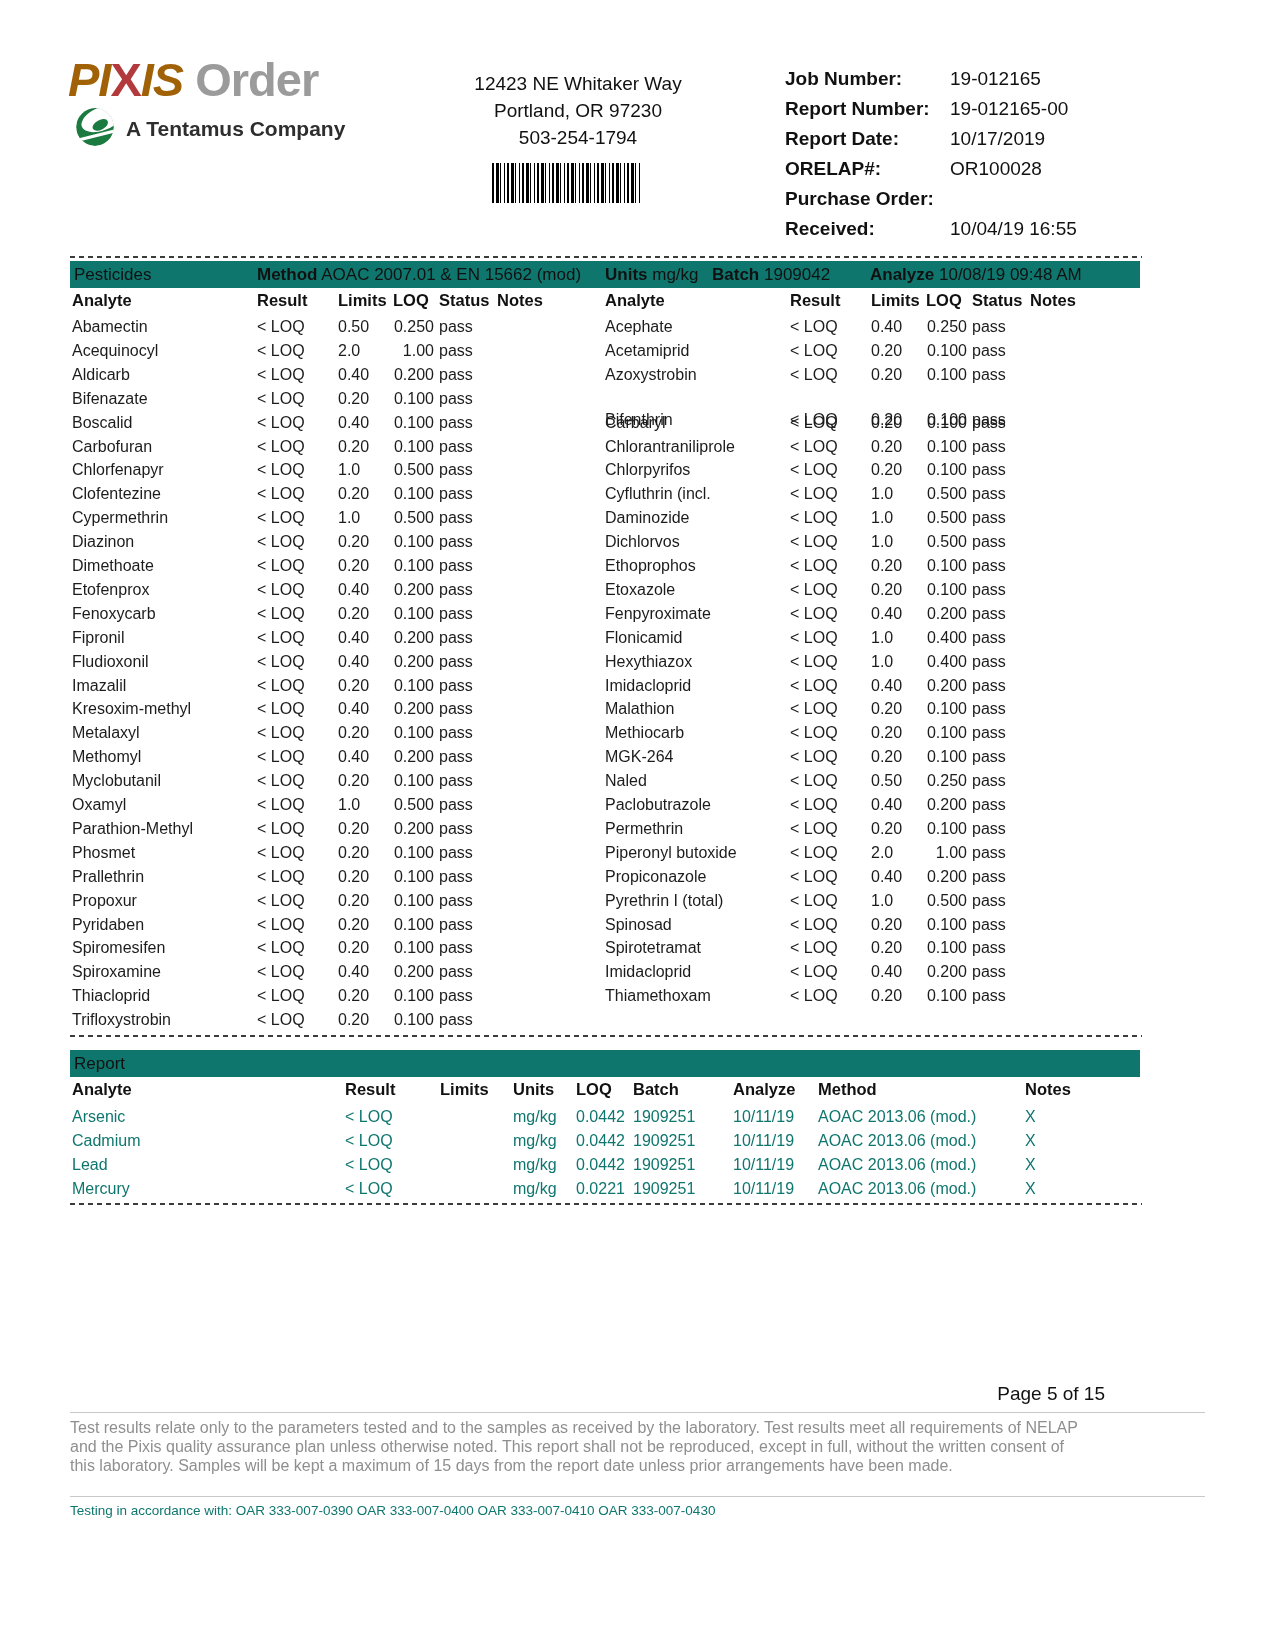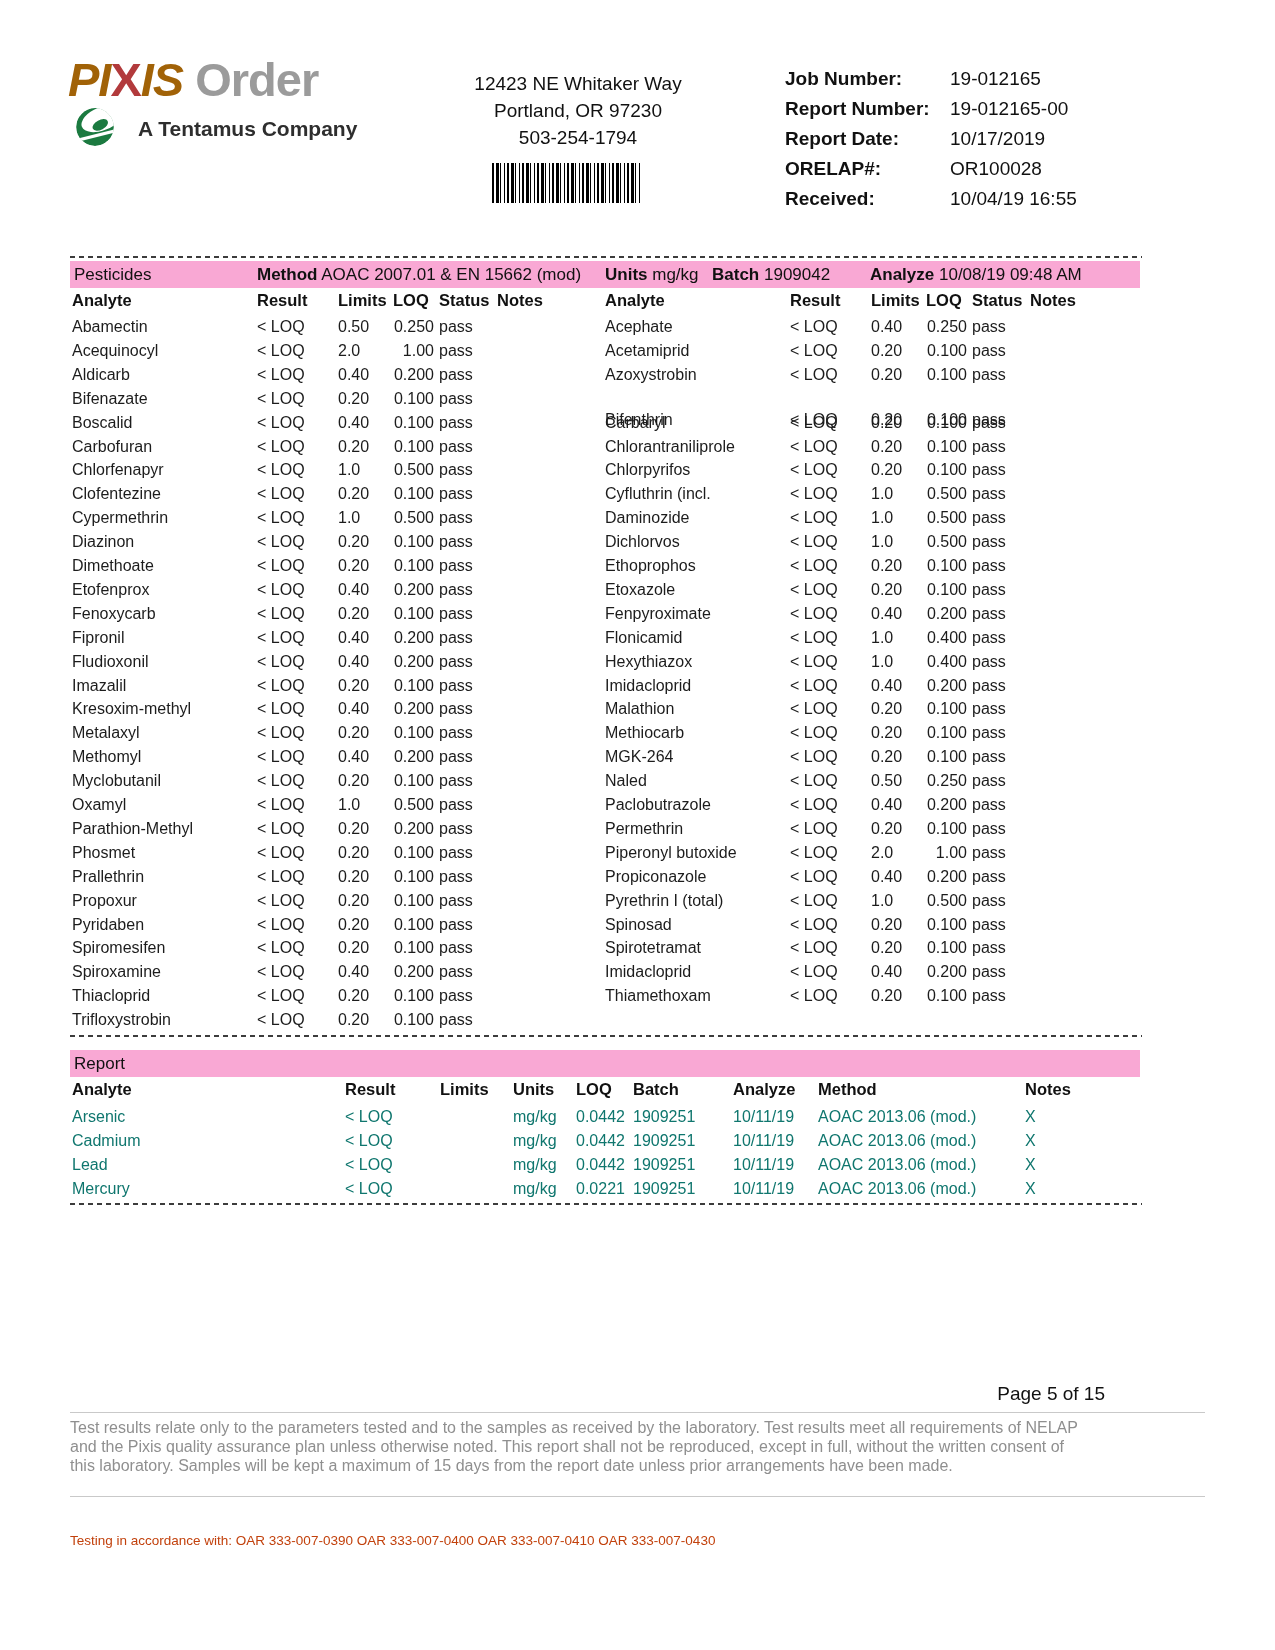--- a/index.html
+++ b/index.html
@@ -4,36 +4,36 @@
 <style>
   html,body{margin:0;padding:0;background:#fff;}
   body{width:1275px;height:1650px;position:relative;font-family:"Liberation Sans",sans-serif;color:#222;}
   .page{position:absolute;inset:0;}
 
   
   .logo-text{position:absolute;left:68px;top:52px;font-size:47px;font-weight:bold;letter-spacing:-1px;white-space:nowrap;}
   .logo-dark{color:#a16207;font-style:italic;}
   .logo-red{color:#b23a3c;}
   .logo-gray{color:#9b9b9b;font-weight:bold;}
-  .tagline-row{position:absolute;left:74px;top:106px;display:flex;align-items:center;gap:22px;}
+  .tagline-row{position:absolute;left:74px;top:106px;display:flex;align-items:center;gap:10px;}
   .tagline{font-size:21px;font-weight:bold;color:#2e2e2e;}
   .addr{position:absolute;left:428px;top:70px;width:300px;text-align:center;font-size:19px;line-height:27px;color:#111;}
   .barcode{position:absolute;left:492px;top:163px;width:150px;height:40px;
     background:repeating-linear-gradient(90deg,#000 0 2px,#fff 2px 4px,#000 4px 7px,#fff 7px 8px,#000 8px 9px,#fff 9px 12px,#000 12px 13px,#fff 13px 15px);}
   .jobinfo{position:absolute;left:785px;top:68px;width:380px;}
   .jobrow{position:relative;height:30px;}
   .joblabel{position:absolute;left:0;font-size:19px;font-weight:bold;color:#111;white-space:nowrap;}
   .jobvalue{position:absolute;left:165px;font-size:19px;color:#111;white-space:nowrap;}
 
   
   .dash{position:absolute;left:70px;width:1072px;height:2px;
     background:repeating-linear-gradient(90deg,#3c3c3c 0 5px,transparent 5px 9px);}
 
   
-  .secbar{position:absolute;left:70px;width:1070px;height:27px;background:#f9a8d4;}
+  .secbar{position:absolute;left:70px;width:1070px;height:27px;background:#0f766e;}
   .sec-title{position:absolute;left:4px;top:4px;font-size:17px;color:#111;}
   .meta{position:absolute;top:4px;font-size:17px;white-space:nowrap;color:#111;}
   .meta b{font-weight:bold;}
 
   
   .phead,.prow{position:absolute;height:24px;width:545px;}
   .pc{position:absolute;top:0;font-size:16px;color:#1c1c1c;white-space:nowrap;}
   .hdr .pc{font-weight:bold;color:#111;font-size:16.5px;}
   .p-analyte{left:0;}
   .p-result{left:185;}
@@ -59,21 +59,21 @@
   .m-loq{left:504px;}
   .m-batch{left:561px;}
   .m-analyze{left:661px;}
   .m-method{left:746px;}
   .m-notes{left:953px;}
 
   
   .pagenum{position:absolute;left:900px;top:1383px;width:205px;text-align:right;font-size:19px;color:#111;}
   .hline{position:absolute;left:70px;width:1135px;height:1px;background:#c9c9c9;}
   .disclaimer{position:absolute;left:70px;top:1418px;width:1010px;font-size:16px;line-height:19px;color:#8f8f8f;}
-  .accordance{position:absolute;left:70px;top:1503px;width:1010px;font-size:13.5px;color:#c2410c;margin-top:30px;}
+  .accordance{position:absolute;left:70px;top:1503px;width:1010px;font-size:13.5px;color:#0f766e;}
 </style>
 </head>
 <body>
 
 <div class="page">
 
   <div class="logo-text">
     <span class="logo-dark">PI</span><span class="logo-red">X</span><span class="logo-dark">IS</span><span class="logo-gray"> Order</span>
   </div>
   <div class="tagline-row">
@@ -114,20 +114,24 @@
     </div>
     <div class="jobrow">
       <span class="joblabel">Report Date:</span>
       <span class="jobvalue">10/17/2019</span>
     </div>
     <div class="jobrow">
       <span class="joblabel">ORELAP#:</span>
       <span class="jobvalue">OR100028</span>
     </div>
     <div class="jobrow">
+      <span class="joblabel">Purchase Order:</span>
+      <span class="jobvalue"></span>
+    </div>
+    <div class="jobrow">
       <span class="joblabel">Received:</span>
       <span class="jobvalue">10/04/19  16:55</span>
     </div>
   </div>
 
   <div class="dash" style="top:256px;"></div>
   <div class="secbar" style="top:261px;">
     <span class="sec-title">Pesticides</span>
     <span class="meta" style="left:187px;"><b>Method</b> <span>AOAC 2007.01 &amp; EN 15662 (mod)</span></span>
     <span class="meta" style="left:535px;"><b>Units</b> <span>mg/kg</span></span>

